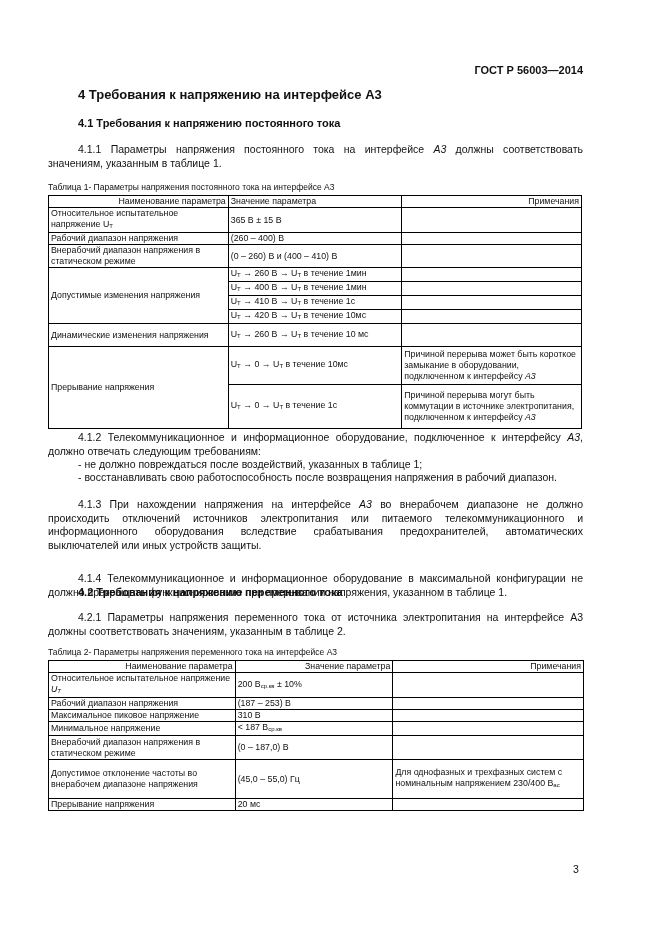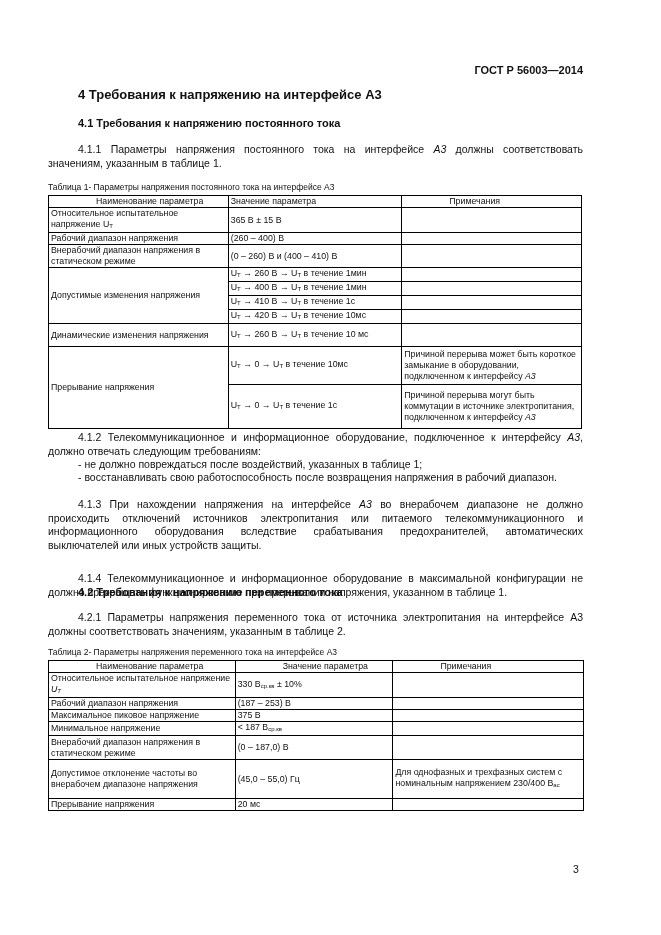--- a/index.html
+++ b/index.html
@@ -7,21 +7,21 @@
          font-family: "Liberation Sans", sans-serif; color: #111; }
   .abs { position: absolute; }
   .doc-code { top: 64px; right: 78px; font-size: 11px; font-weight: bold; }
   .h1 { left: 78px; top: 87px; font-size: 13px; font-weight: bold; }
   .h2 { left: 78px; font-size: 11px; font-weight: bold; }
   .para { left: 48px; width: 535px; font-size: 10.5px; line-height: 13.5px; text-align: justify; }
   .para .ind { display: inline-block; width: 30px; }
   .caption { left: 48px; font-size: 8.5px; }
   table.t { position: absolute; border-collapse: collapse; font-size: 8.8px; line-height: 11px; }
   table.t td { border: 1.5px solid #000; padding: 0 2px; vertical-align: middle; }
-  table.t td.hc { text-align: left; padding-left: 47px; }
+  table.t td.hc { text-align: right; padding-left: 47px; }
   sub { font-size: 6px; vertical-align: -1px; }
   .it { font-style: italic; }
   .pageno { left: 573px; top: 863px; font-size: 10.5px; }
 </style>
 </head>
 <body>
 
 <div class="abs doc-code">ГОСТ Р 56003—2014</div>
 
 <div class="abs h1">4 Требования к напряжению на интерфейсе А3</div>
@@ -112,31 +112,31 @@
       <col style="width:191px">
     </colgroup>
   <tbody>
       <tr style="height:11px">
     <td class="hc">Наименование параметра</td>
     <td class="hc">Значение параметра</td>
     <td class="hc">Примечания</td>
   </tr>
   <tr style="height:24px">
     <td><span>Относительное испытательное напряжение </span><span class="it">U</span><sub class="it">T</sub></td>
-    <td><span>330 В</span><sub>ср.кв</sub><span> ± 10%</span></td>
+    <td><span>200 В</span><sub>ср.кв</sub><span> ± 10%</span></td>
     <td></td>
   </tr>
   <tr style="height:12px">
     <td>Рабочий диапазон напряжения</td>
     <td>(187 – 253) В</td>
     <td></td>
   </tr>
   <tr style="height:12px">
     <td>Максимальное пиковое напряжение</td>
-    <td>375 В</td>
+    <td>310 В</td>
     <td></td>
   </tr>
   <tr style="height:12px">
     <td>Минимальное напряжение</td>
     <td><span>&lt; 187 В</span><sub>ср.кв</sub></td>
     <td></td>
   </tr>
   <tr style="height:24px">
     <td>Внерабочий диапазон напряжения в статическом режиме</td>
     <td>(0 – 187,0) В</td>

